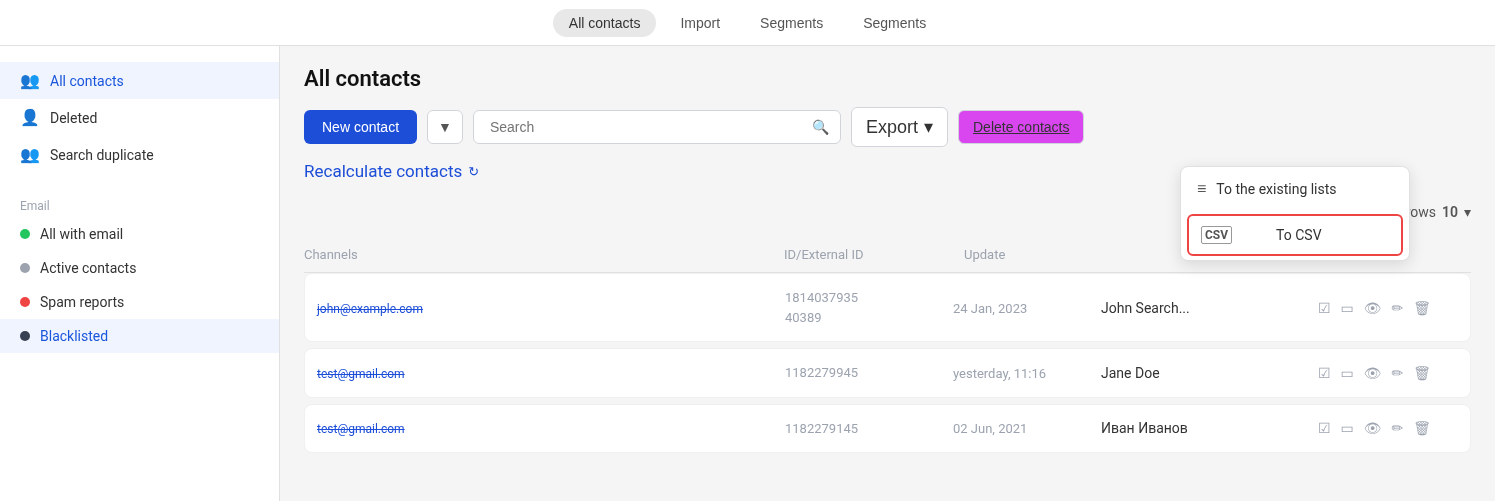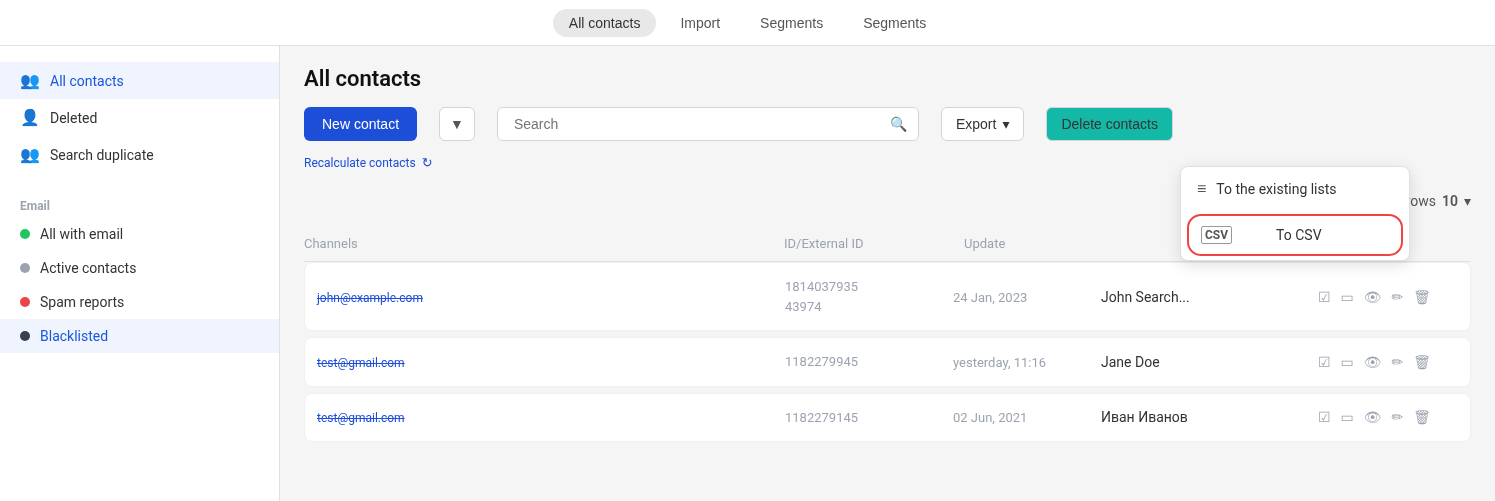--- a/index.html
+++ b/index.html
@@ -30,66 +30,66 @@
     }
     .sidebar-item.active { background: #f0f4ff; color: #1a56db; }
     .sidebar-icon { font-size: 16px; width: 20px; text-align: center; }
     .dot { width: 10px; height: 10px; border-radius: 50%; flex-shrink: 0; }
     .dot.blue { background: #2563eb; }
     .dot.green { background: #22c55e; }
     .dot.gray { background: #9ca3af; }
     .dot.red { background: #ef4444; }
     .dot.dark { background: #374151; }
     .sidebar-section-label {
-      padding: 10px 20px 4px; font-size: 12px; color: #9ca3af; font-weight: 700;
+      padding: 10px 20px 4px; font-size: 12px; color: #9ca3af; font-weight: 400;
     }
 
     .main { flex: 1; padding: 20px 24px; overflow: auto; position: relative; }
     .page-title { font-size: 22px; font-weight: 600; margin-bottom: 16px; color: #111; }
 
-    .toolbar { display: flex; align-items: center; gap: 22px; margin-bottom: 14px; flex-wrap: wrap; }
+    .toolbar { display: flex; align-items: center; gap: 10px; margin-bottom: 14px; flex-wrap: wrap; }
 
     .btn-primary {
       background: #1d4ed8; color: #fff; border: none; padding: 9px 18px;
       border-radius: 6px; cursor: pointer; font-size: 14px; font-weight: 500;
     }
 
     .btn-icon {
       background: #fff; border: 1px solid #d1d5db; padding: 8px 10px;
       border-radius: 6px; cursor: pointer; font-size: 14px; color: #555;
       display: flex; align-items: center;
     }
 
     .search-box {
       display: flex; align-items: center; border: 1px solid #d1d5db;
-      border-radius: 6px; background: #fff; padding: 0 10px; width: 422px;
+      border-radius: 6px; background: #fff; padding: 0 10px; width: 368px;
     }
     .search-box input {
       border: none; outline: none; padding: 8px 6px; font-size: 14px;
       flex: 1; background: transparent; color: #555;
     }
     .search-icon { color: #9ca3af; font-size: 14px; }
 
     .btn-export {
       background: #fff; border: 1px solid #d1d5db; padding: 8px 14px;
-      border-radius: 6px; cursor: pointer; font-size: 14px; color: #333;
+      border-radius: 6px; cursor: pointer; font-size: 18px; color: #333;
       display: flex; align-items: center; gap: 6px;
     }
 
     .btn-delete {
-      background: #14b8a6; border: 1px solid #d1d5db; padding: 8px 14px;
-      border-radius: 6px; cursor: pointer; font-size: 14px; color: #333;
+      background: #d946ef; border: 1px solid #d1d5db; padding: 8px 14px;
+      border-radius: 6px; cursor: pointer; font-size: 14px; color: #333; text-decoration: underline;
     }
 
     .recalculate-row {
       display: flex; align-items: center; gap: 6px;
       margin-bottom: 14px;
     }
     .recalculate-link {
-      color: #1d4ed8; font-size: 12px; cursor: pointer; text-decoration: none;
+      color: #1d4ed8; font-size: 17px; cursor: pointer; text-decoration: none;
     }
     .refresh-icon { color: #1d4ed8; font-size: 13px; cursor: pointer; }
 
     .table-header-row {
       display: flex; align-items: center; gap: 20px;
       padding: 6px 0 10px; border-bottom: 1px solid #e0e0e0;
       color: #9ca3af; font-size: 13px; margin-bottom: 0;
     }
     .col-channel { width: 460px; }
     .col-id { width: 160px; }
@@ -239,21 +239,21 @@
     </div>
 
     <div>
 
       <div class="table-row">
         <div class="col-channel">
           <span class="email-text">john@example.com</span>
         </div>
         <div class="col-id">
           <div class="id-text">1814037935</div>
-          <div class="id-text">43974</div>
+          <div class="id-text">40389</div>
         </div>
         <div class="col-update">
           <span class="update-text">24 Jan, 2023</span>
         </div>
         <div class="col-name">
           <span class="name-text">John Search...</span>
         </div>
         <div class="col-actions row-actions">
           <span>☑</span>
           <span>▭</span>
@@ -306,20 +306,20 @@
           <span>🗑</span>
         </div>
       </div>
     </div>
 
     <div class="dropdown-overlay">
       <div class="dropdown-item">
         <span class="dropdown-icon">≡</span>
         <span>To the existing lists</span>
       </div>
-      <div class="dropdown-item highlighted" style="border: 2px solid #ef4444; border-radius: 14px; margin: 4px 6px; padding: 10px 12px; gap: 44px;">
+      <div class="dropdown-item highlighted" style="border: 2px solid #ef4444; border-radius: 6px; margin: 4px 6px; padding: 10px 12px; gap: 44px;">
         <span class="dropdown-icon" style="font-size: 12px; font-weight: bold; color: #555; border: 1px solid #999; padding: 1px 3px; border-radius: 2px;">CSV</span>
         <span>To CSV</span>
       </div>
     </div>
 
   </div>
 </div>
 
 </body></html>

